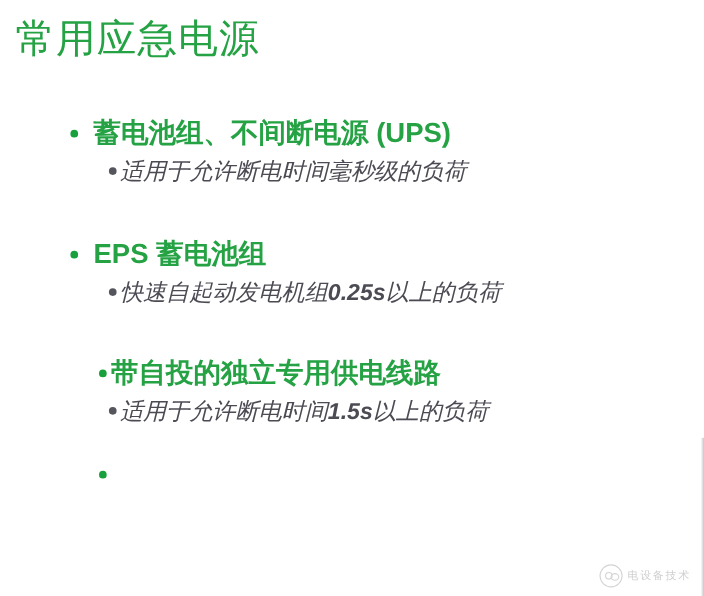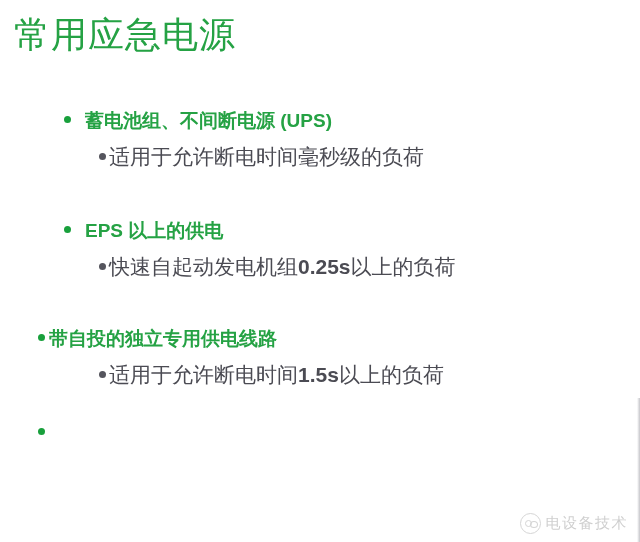--- a/index.html
+++ b/index.html
@@ -48,54 +48,55 @@
     position: relative;
     margin-bottom: 26px;
   }
 
   
   .lvl1 {
     position: relative;
     display: flex;
     align-items: baseline;
     color: #25a244;
-    font-size: 19px;
+    font-size: 25px;
     line-height: 30px;
     font-weight: 700;
   }
   .lvl1 .dot {
     flex: 0 0 auto;
     width: 7px;
     height: 7px;
     border-radius: 50%;
     background: #18a03c;
     position: relative;
     top: -4px;
   }
   .lvl1 .txt {
     white-space: nowrap;
   }
 
   
   .ind-a { padding-left: 64px; }   
   .ind-a .dot { margin-right: 14px; }
-  .ind-b { padding-left: 38px; }   
+  .ind-b { padding-left: 90px; }   
   .ind-b .dot { margin-right: 4px; }
 
   
   .lvl2 {
     position: relative;
     display: flex;
     align-items: baseline;
     padding-left: 99px;
     margin-top: 6px;
     color: #4b4b53;
     font-size: 21px;
     line-height: 30px;
     font-weight: 400;
+    font-style: italic;
   }
   .lvl2 .dot2 {
     flex: 0 0 auto;
     width: 7px;
     height: 7px;
     border-radius: 50%;
     background: #55555d;
     margin-right: 3px;
     position: relative;
     top: -4px;
@@ -148,21 +149,21 @@
     content: "";
     position: absolute;
     left: 9px;
     top: 7px;
     width: 6px;
     height: 5px;
     border-radius: 50%;
     border: 1.3px solid #9a9a9a;
   }
   .wm-text {
-    font-size: 15px;
+    font-size: 10px;
     line-height: 19px;
     color: #8d8d8d;
     font-family: "Liberation Serif", "DejaVu Serif", serif;
     letter-spacing: 1.5px;
     white-space: nowrap;
   }
 
   
   .edge-artifact {
     position: absolute;
@@ -189,21 +190,21 @@
       </div>
       <div class="lvl2">
         <span class="dot2"></span>
         <span class="txt2"><span>适用于允许断电时间毫秒级的负荷</span><b></b><span></span></span>
       </div>
     </div>
 
     <div class="bullet-group g2">
       <div class="lvl1 ind-a">
         <span class="dot"></span>
-        <span class="txt">EPS 以上的供电</span>
+        <span class="txt">EPS 蓄电池组</span>
       </div>
       <div class="lvl2">
         <span class="dot2"></span>
         <span class="txt2"><span>快速自起动发电机组</span><b>0.25s</b><span>以上的负荷</span></span>
       </div>
     </div>
 
     <div class="bullet-group g3">
       <div class="lvl1 ind-b">
         <span class="dot"></span>

